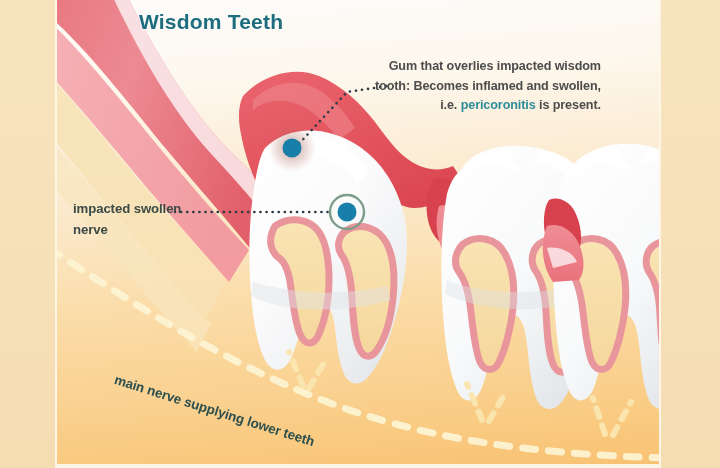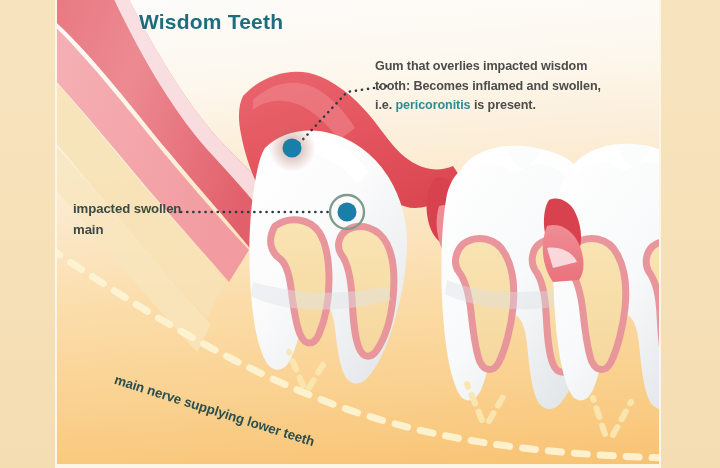--- a/index.html
+++ b/index.html
@@ -67,20 +67,21 @@
     text-shadow: 0 1px 1px rgba(255,255,255,.7);
   }
   #callout-gum {
     left: 318px;
     top: 57px;
     font-size: 12.6px;
     font-weight: bold;
     color: #4c4c4c;
     line-height: 19.5px;
     letter-spacing: -.1px;
+    text-align: right;
   }
   #callout-gum .hl { color: #2e8c98; }
 
   #callout-impacted {
     left: 16px;
     top: 198px;
     font-size: 13.2px;
     font-weight: bold;
     color: #3b4a46;
     line-height: 21px;
@@ -372,18 +373,18 @@
       </g>
     </svg>
 
     <div class="txt" id="title">Wisdom Teeth</div>
 
     <div class="txt" id="callout-gum"><span>Gum that overlies impacted wisdom</span>
 <span>tooth: Becomes inflamed and swollen,</span>
 <span>i.e. </span><span class="hl">pericoronitis</span><span> is present.</span></div>
 
     <div class="txt" id="callout-impacted"><span>impacted swollen</span>
-<span>main</span></div>
+<span>nerve</span></div>
 
     <div class="txt" id="nerve-label">main nerve supplying lower teeth</div>
 
   </div>
 </div>
 
 </body></html>

